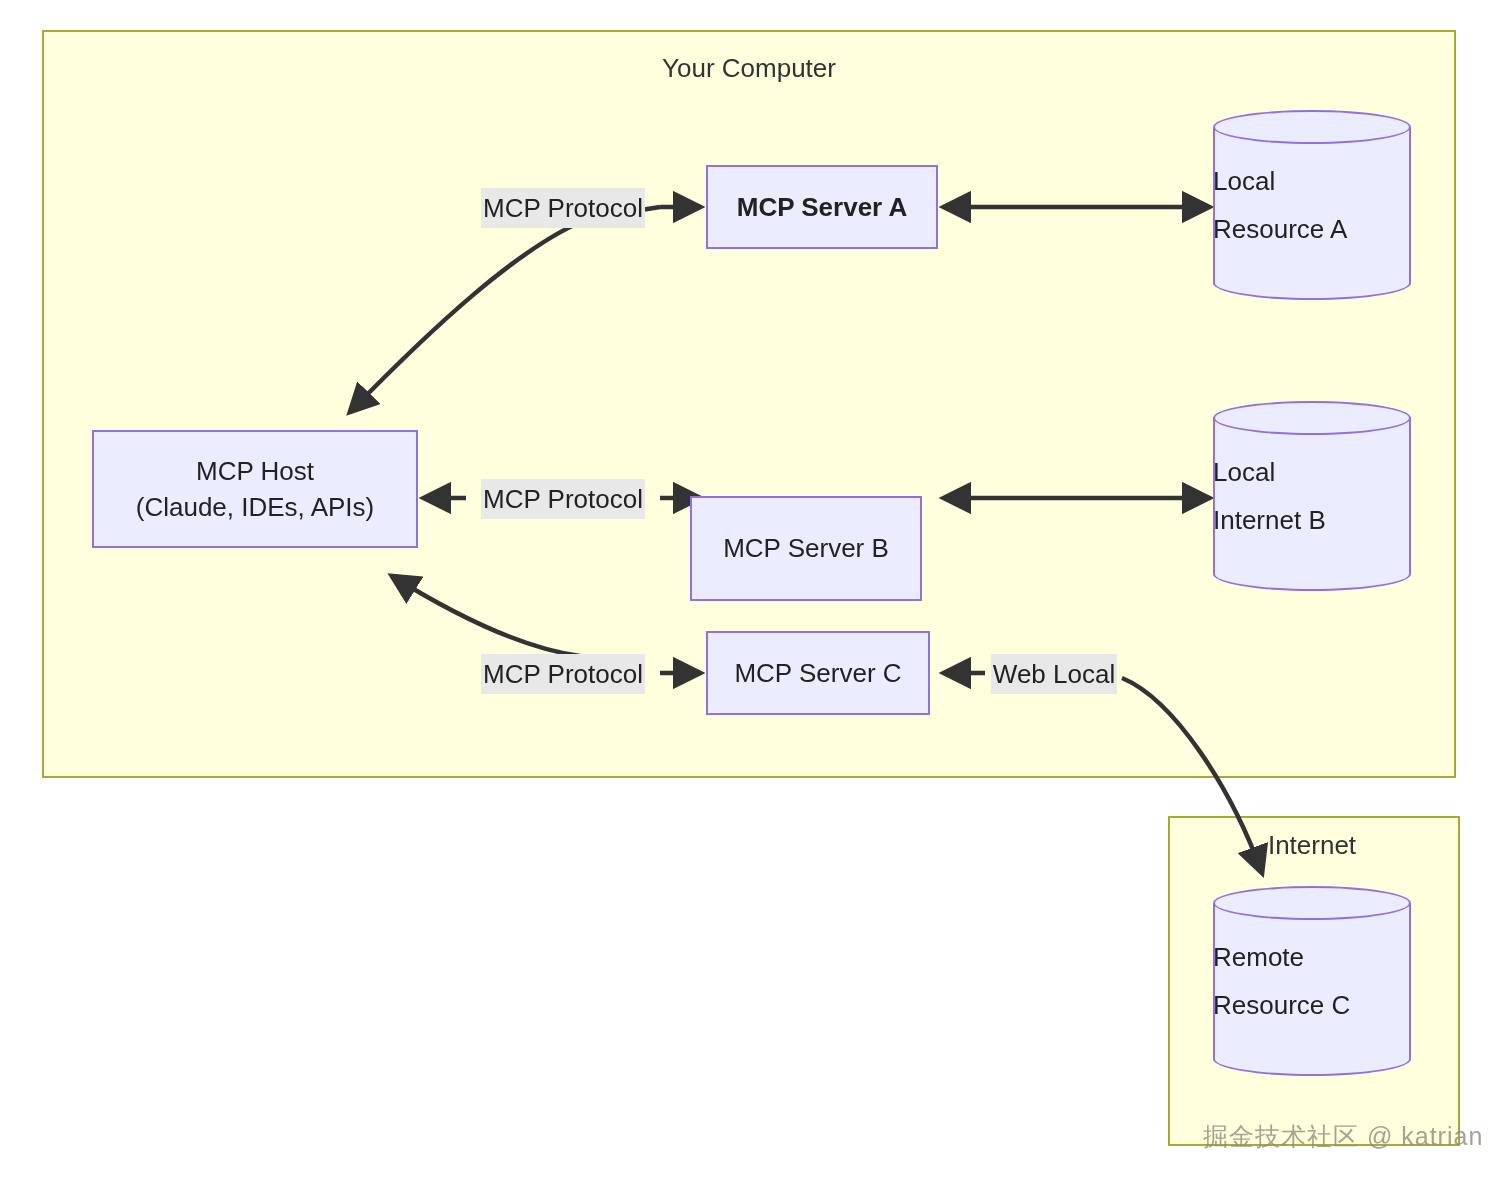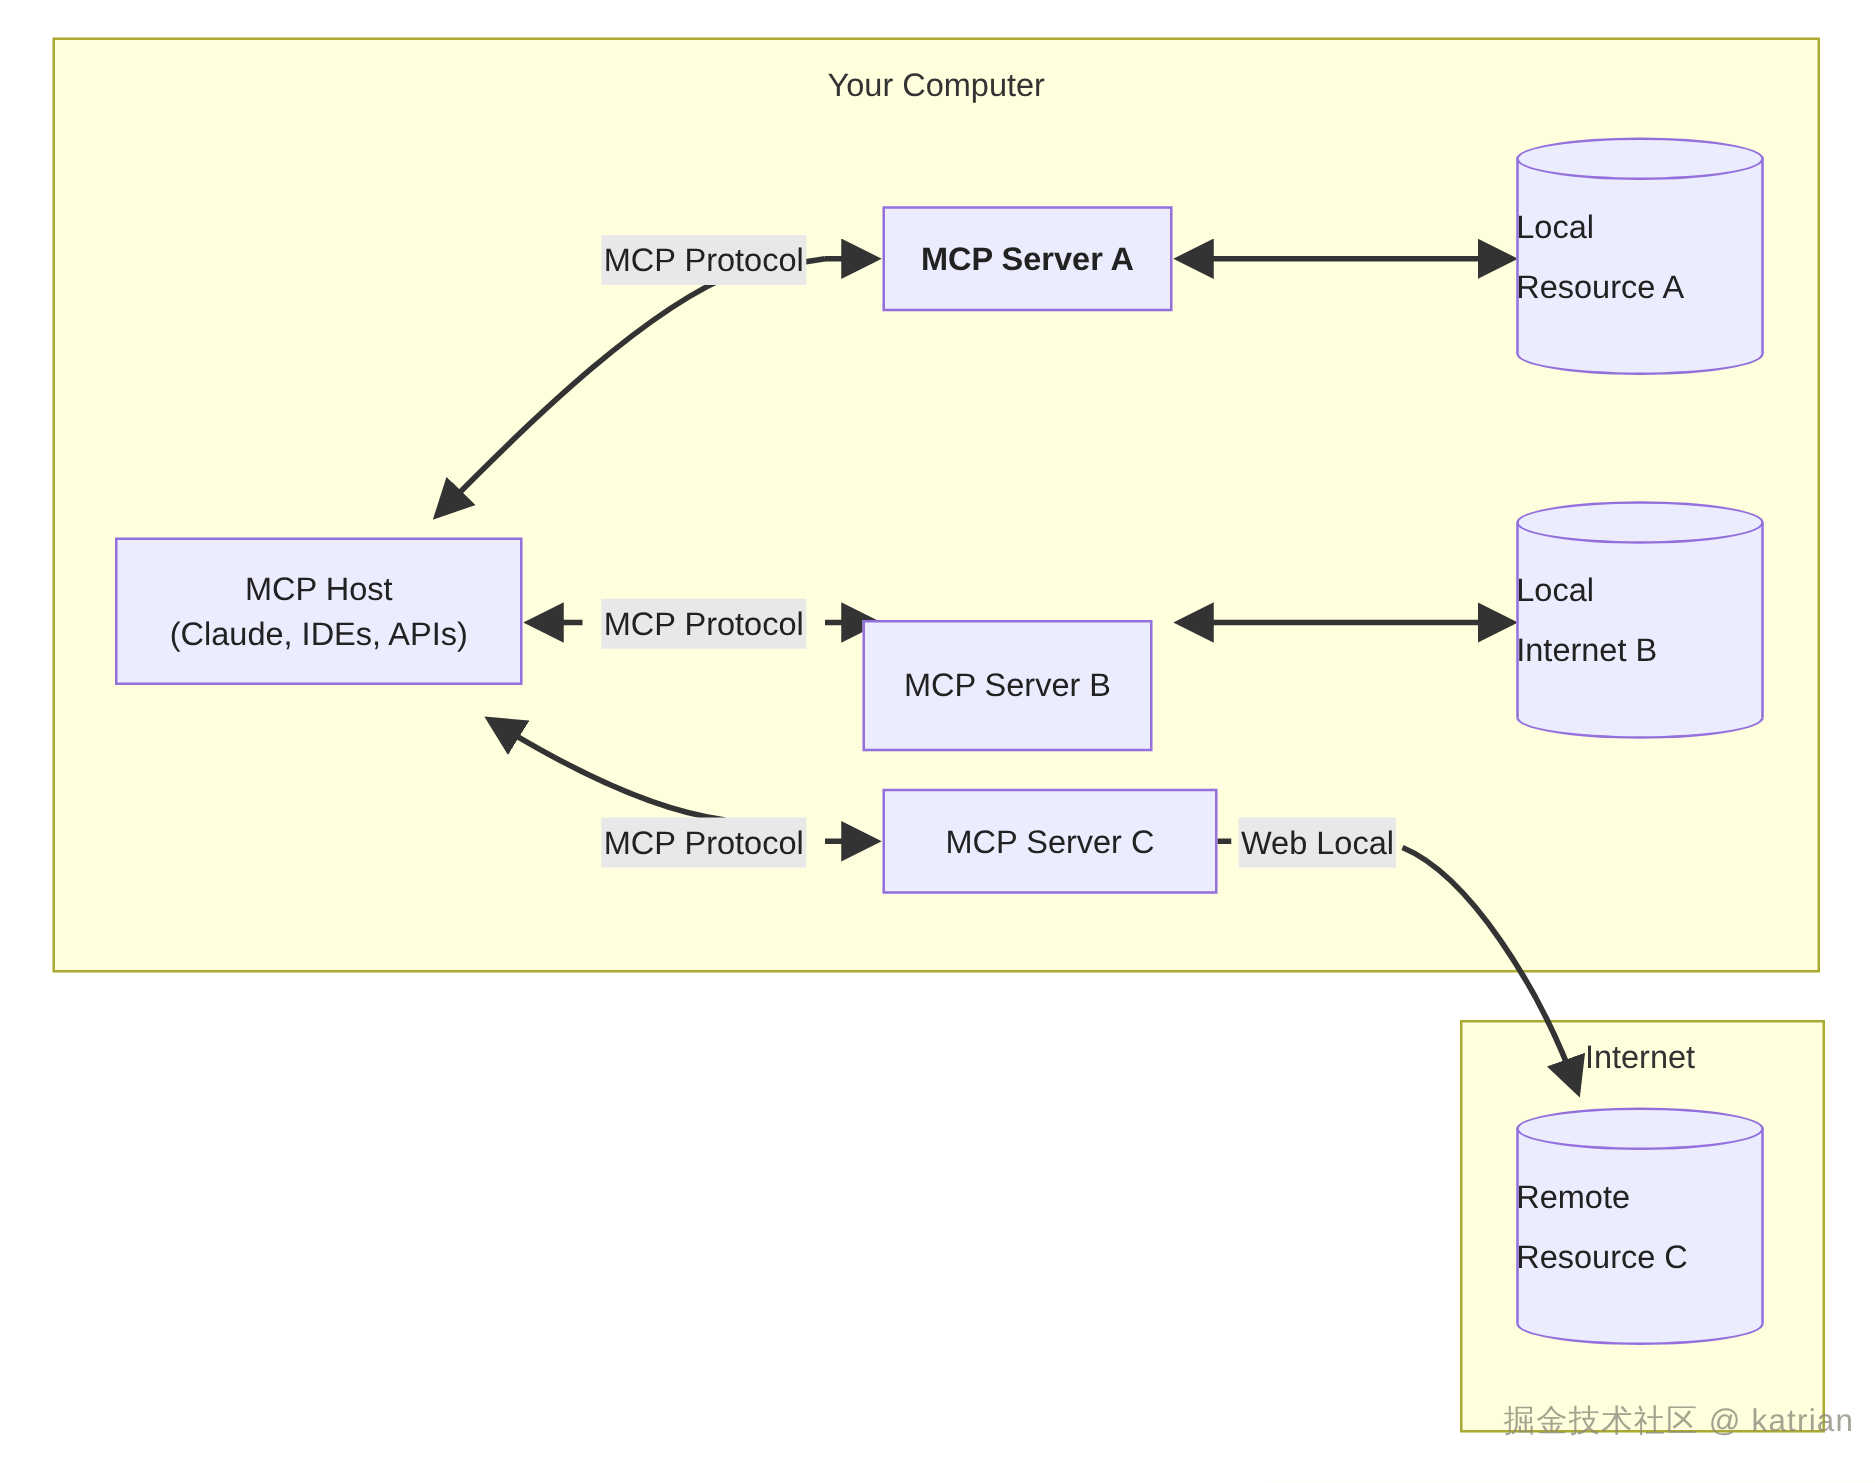--- a/index.html
+++ b/index.html
@@ -187,21 +187,21 @@
   </div>
 
   <div class="node-rect" style="left:706px; top:165px; width:232px; height:84px;font-weight:bold;">
     <span>MCP Server A</span>
   </div>
 
   <div class="node-rect" style="left:690px; top:456px; width:232px; height:105px;margin-top:40px;">
     <span>MCP Server B</span>
   </div>
 
-  <div class="node-rect" style="left:706px; top:631px; width:268px; height:84px;">
+  <div class="node-rect" style="left:706px; top:631px; width:224px; height:84px;">
     <span>MCP Server C</span>
   </div>
 
   <div class="node-cyl" style="left:1213px; top:110px; width:198px; height:190px;">
     <div class="cyl-bottom"></div>
     <div class="cyl-body"></div>
     <div class="cyl-top"></div>
     <div class="cyl-label">
       <span>Local</span>
       <span class="line2">Resource A</span>

